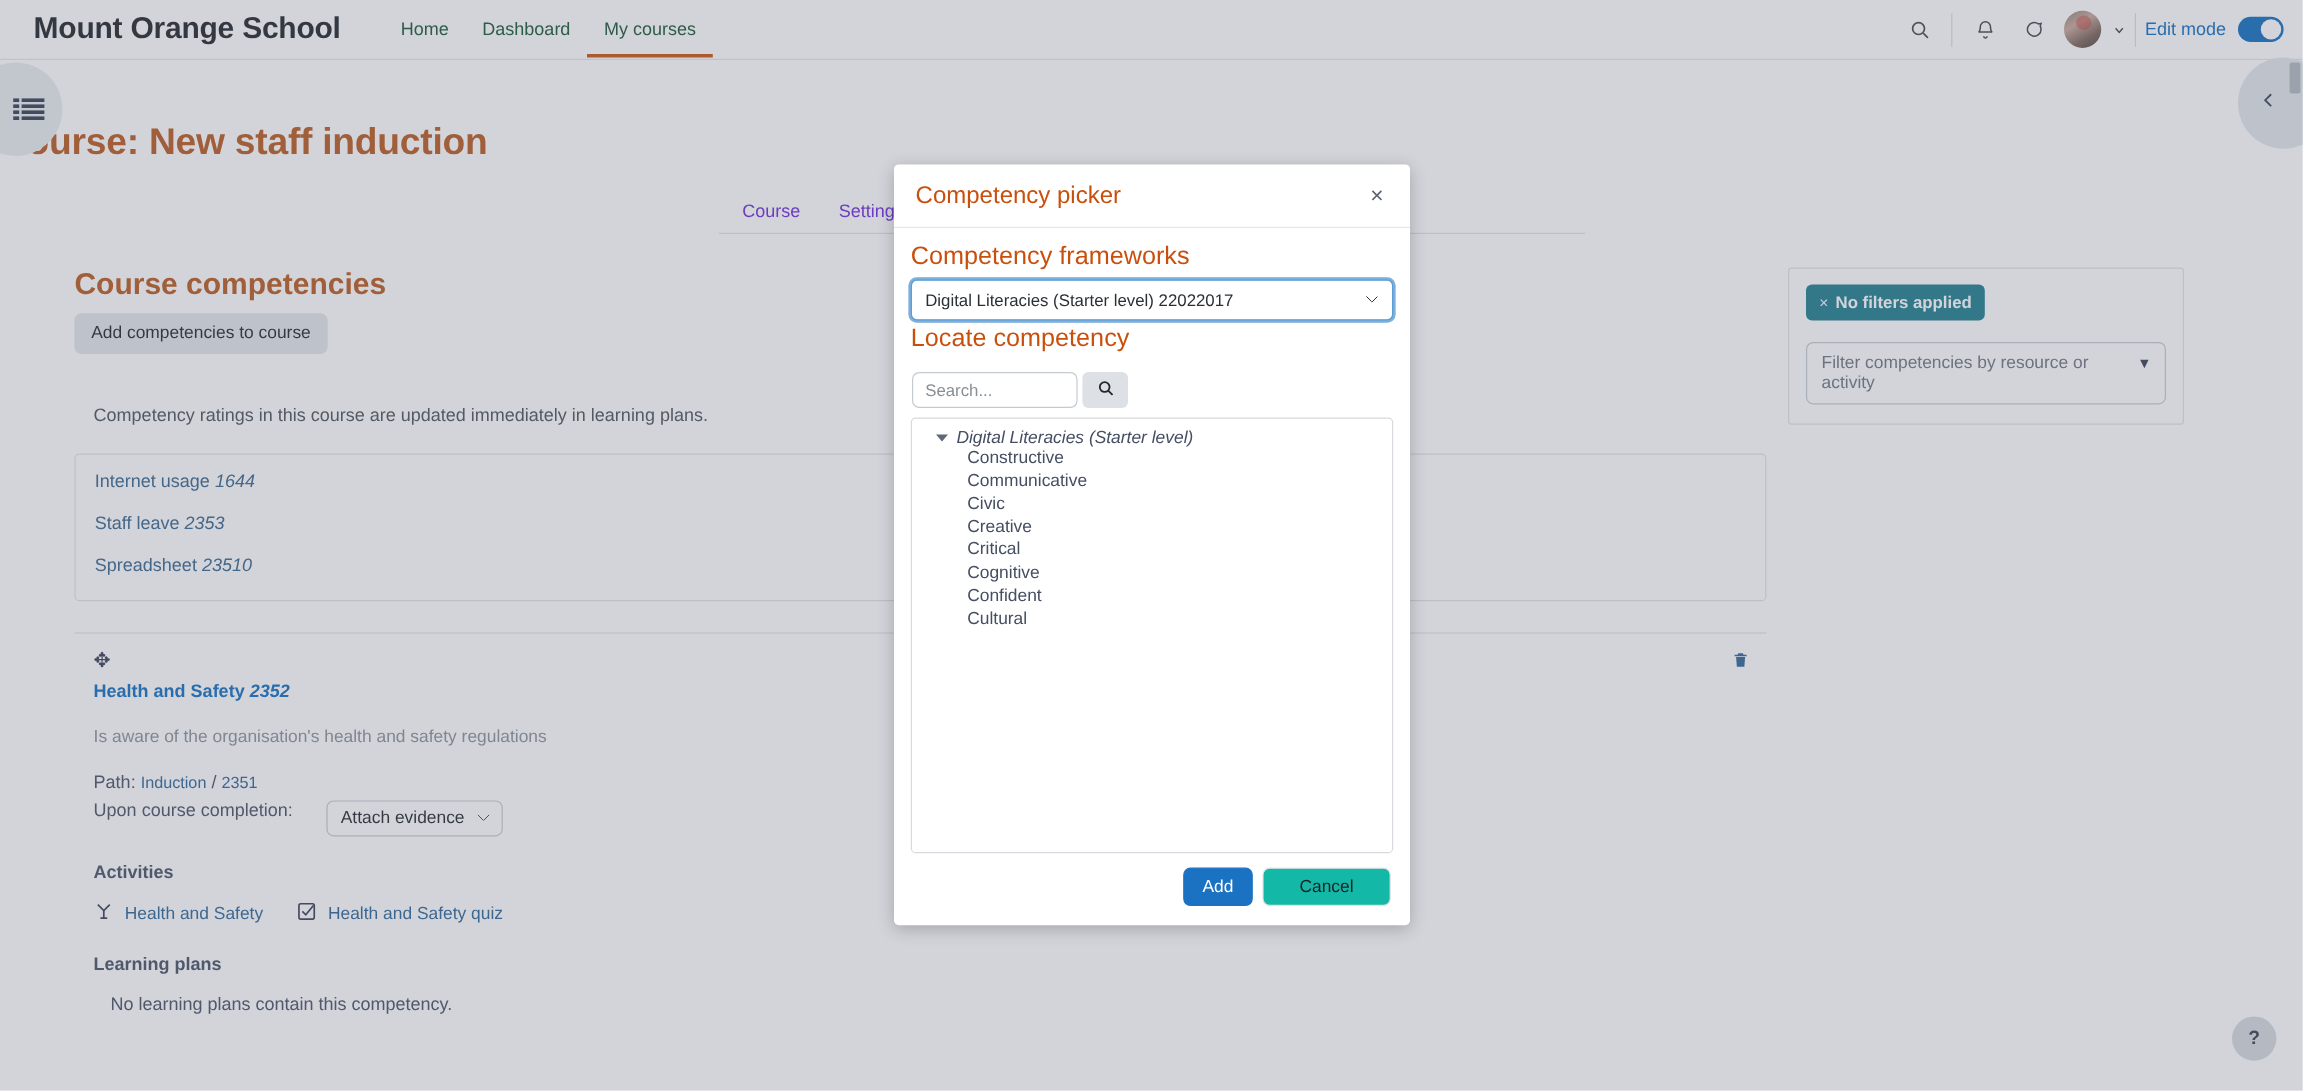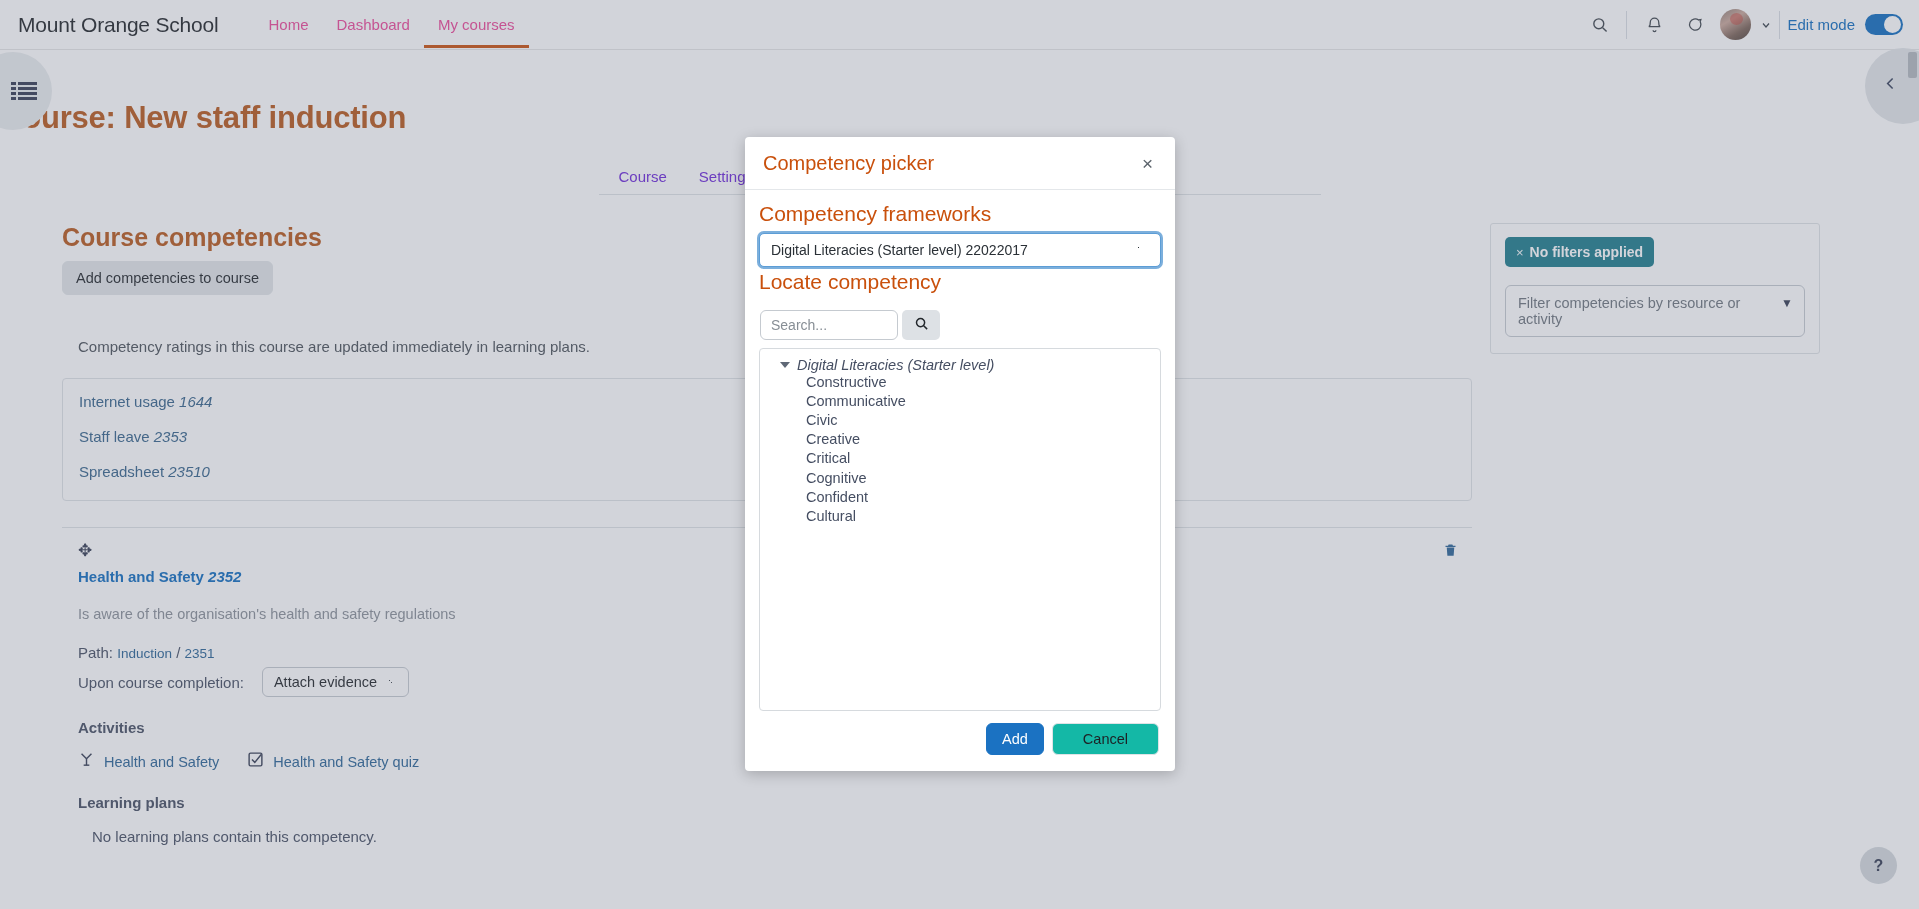--- a/index.html
+++ b/index.html
@@ -25,26 +25,26 @@
 
   
   .navbar {
     position: absolute; top: 0; left: 0; width: 1919px; height: 50px;
     background: #fff;
     border-bottom: 1px solid #e5e5e5;
     display: flex; align-items: center;
     z-index: 5;
   }
   .brand {
-    font-size: 21px; color: #1d2125; font-weight: 400;
-    margin-left: 18px; margin-right: 36px; letter-spacing: -0.2px;
+    font-size: 25px; color: #1d2125; font-weight: 700;
+    margin-left: 28px; margin-right: 36px; letter-spacing: -0.2px;
   }
   .nav-links { display: flex; align-items: center; height: 50px; gap: 0; }
   .nav-link {
-    font-size: 15px; color: #ec4899; text-decoration: none;
+    font-size: 15px; color: #14532d; text-decoration: none;
     padding: 0 14px; height: 47px; display: flex; align-items: center;
   }
   .nav-link.active {
     box-shadow: inset 0 -3px 0 0 #c9500c;
   }
   .nav-right {
     margin-left: auto; display: flex; align-items: center; height: 60px;
     padding-right: 16px; gap: 0;
   }
   .nav-icon-btn {
@@ -165,21 +165,21 @@
   }
   .comp-name {
     color: #0f6cbf; font-size: 15px; font-weight: 700; text-decoration: none;
     display:inline-block; margin-bottom: 0;
   }
   .comp-name i { font-style: italic; }
   .comp-desc { color: #8a9098; font-size: 14.5px; margin: 20px 0 0; }
   .path-row { margin-top: 22px; font-size: 15px; color: #454e62; }
   .path-row a { color: #2a6496; font-size: 13.5px; text-decoration: none; }
   .completion-row {
-    margin-top: 6px; display: flex; align-items: center; gap: 18px;
+    margin-top: 6px; display: flex; gap: 28px;
     font-size: 15px; color: #454e62;
   }
   .mini-select {
     appearance: none; -webkit-appearance: none;
     border: 1px solid #c5cad0; border-radius: 6px; background: transparent;
     font-size: 14.5px; color: #1d2125; padding: 6px 30px 6px 11px;
     font-family: "Liberation Sans", sans-serif; cursor: pointer;
     background-image:
       linear-gradient(45deg, transparent 50%, #3d444b 50%, #3d444b 58%, transparent 58%),
       linear-gradient(135deg, transparent 42%, #3d444b 42%, #3d444b 50%, transparent 50%);

